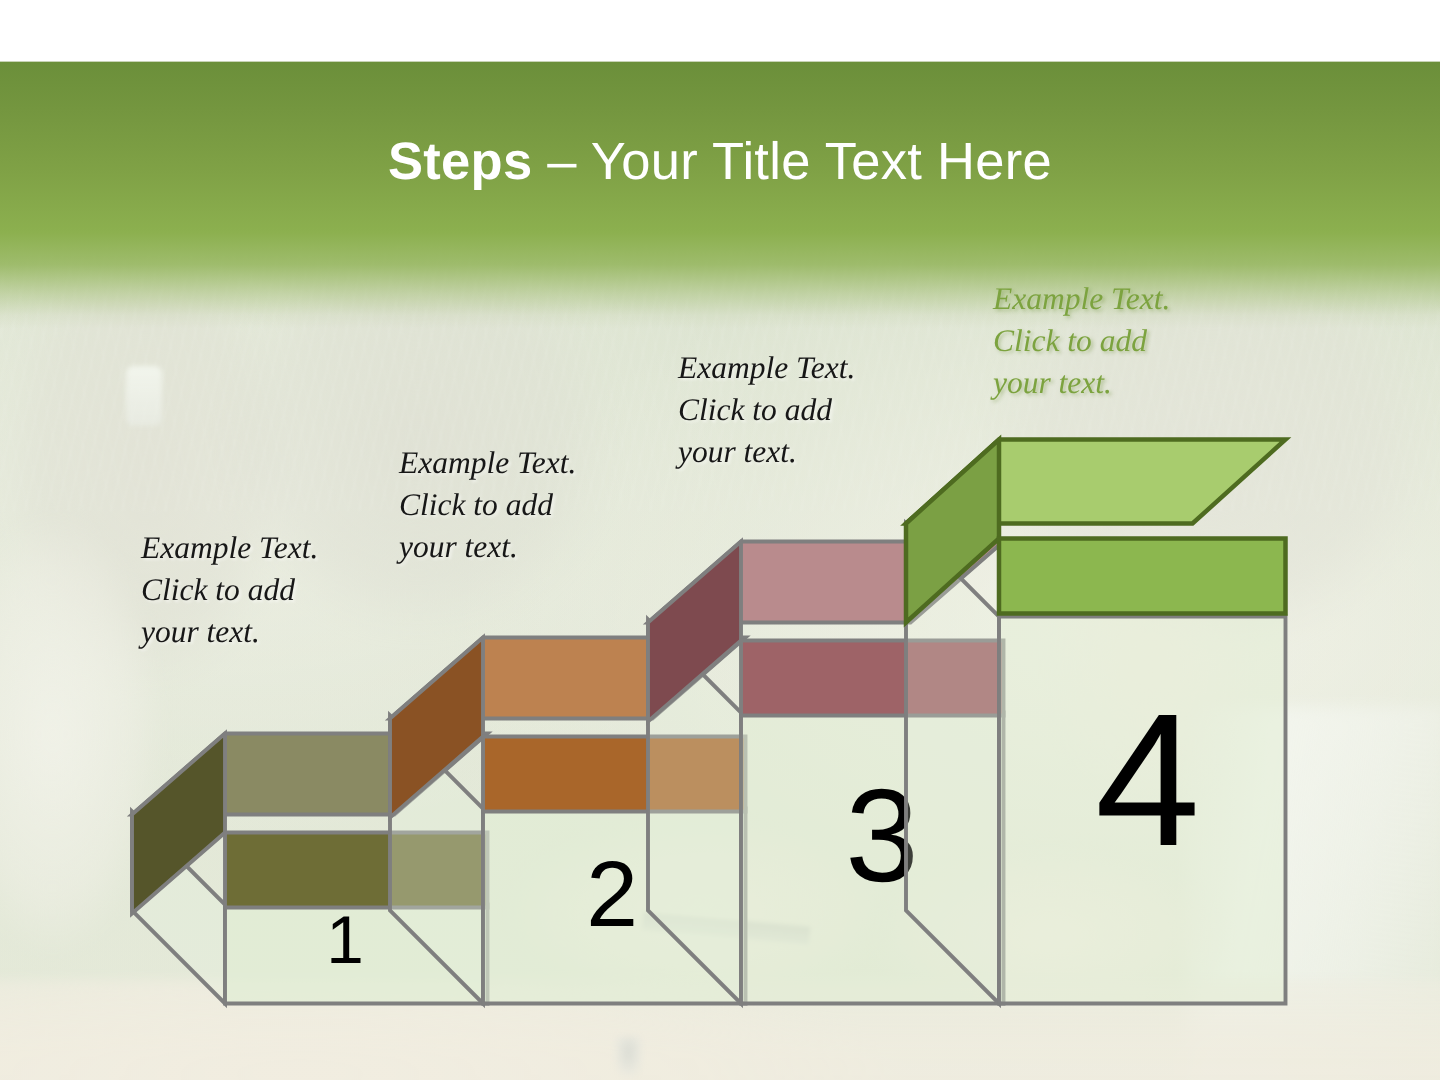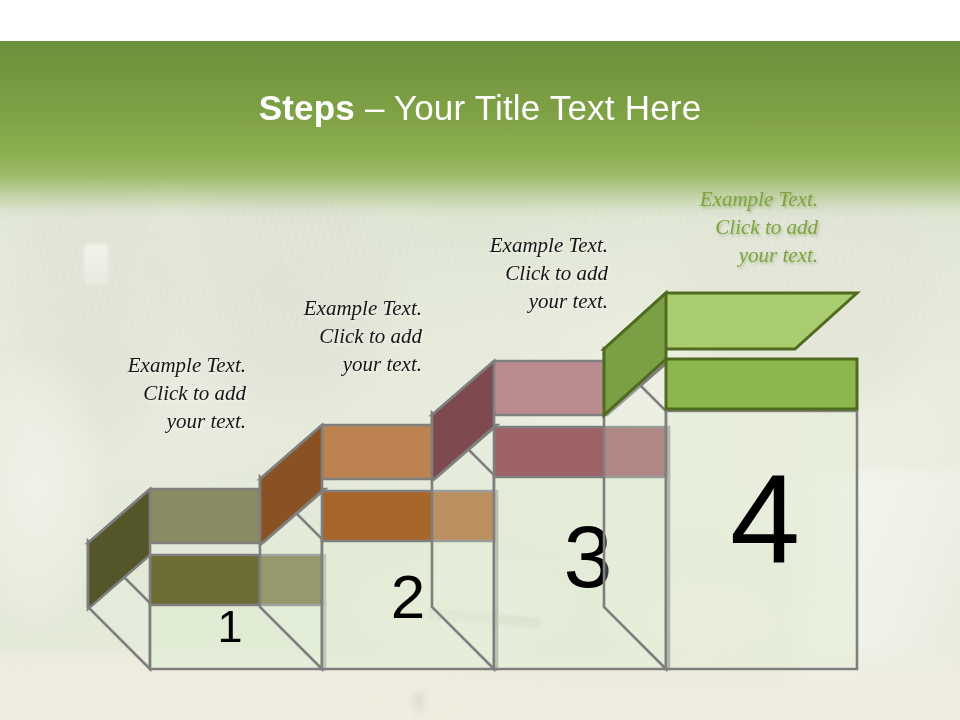--- a/index.html
+++ b/index.html
@@ -197,21 +197,21 @@
     line-height: 1;
     text-align: center;
   }
 
   .caption {
     position: absolute;
     font-family: "Liberation Serif", serif;
     font-style: italic;
     font-size: 21px;
     line-height: 1.34;
-    text-align: right;
+    text-align: left;
     white-space: pre-line;
   }
   .caption.dark {
     color: #171717;
     text-shadow: 1.5px 1.5px 2px rgba(255,255,255,0.55);
   }
   .caption.green {
     color: #7ca33f;
     text-shadow: 1.5px 1.5px 2.5px rgba(120,150,70,0.45);
   }

